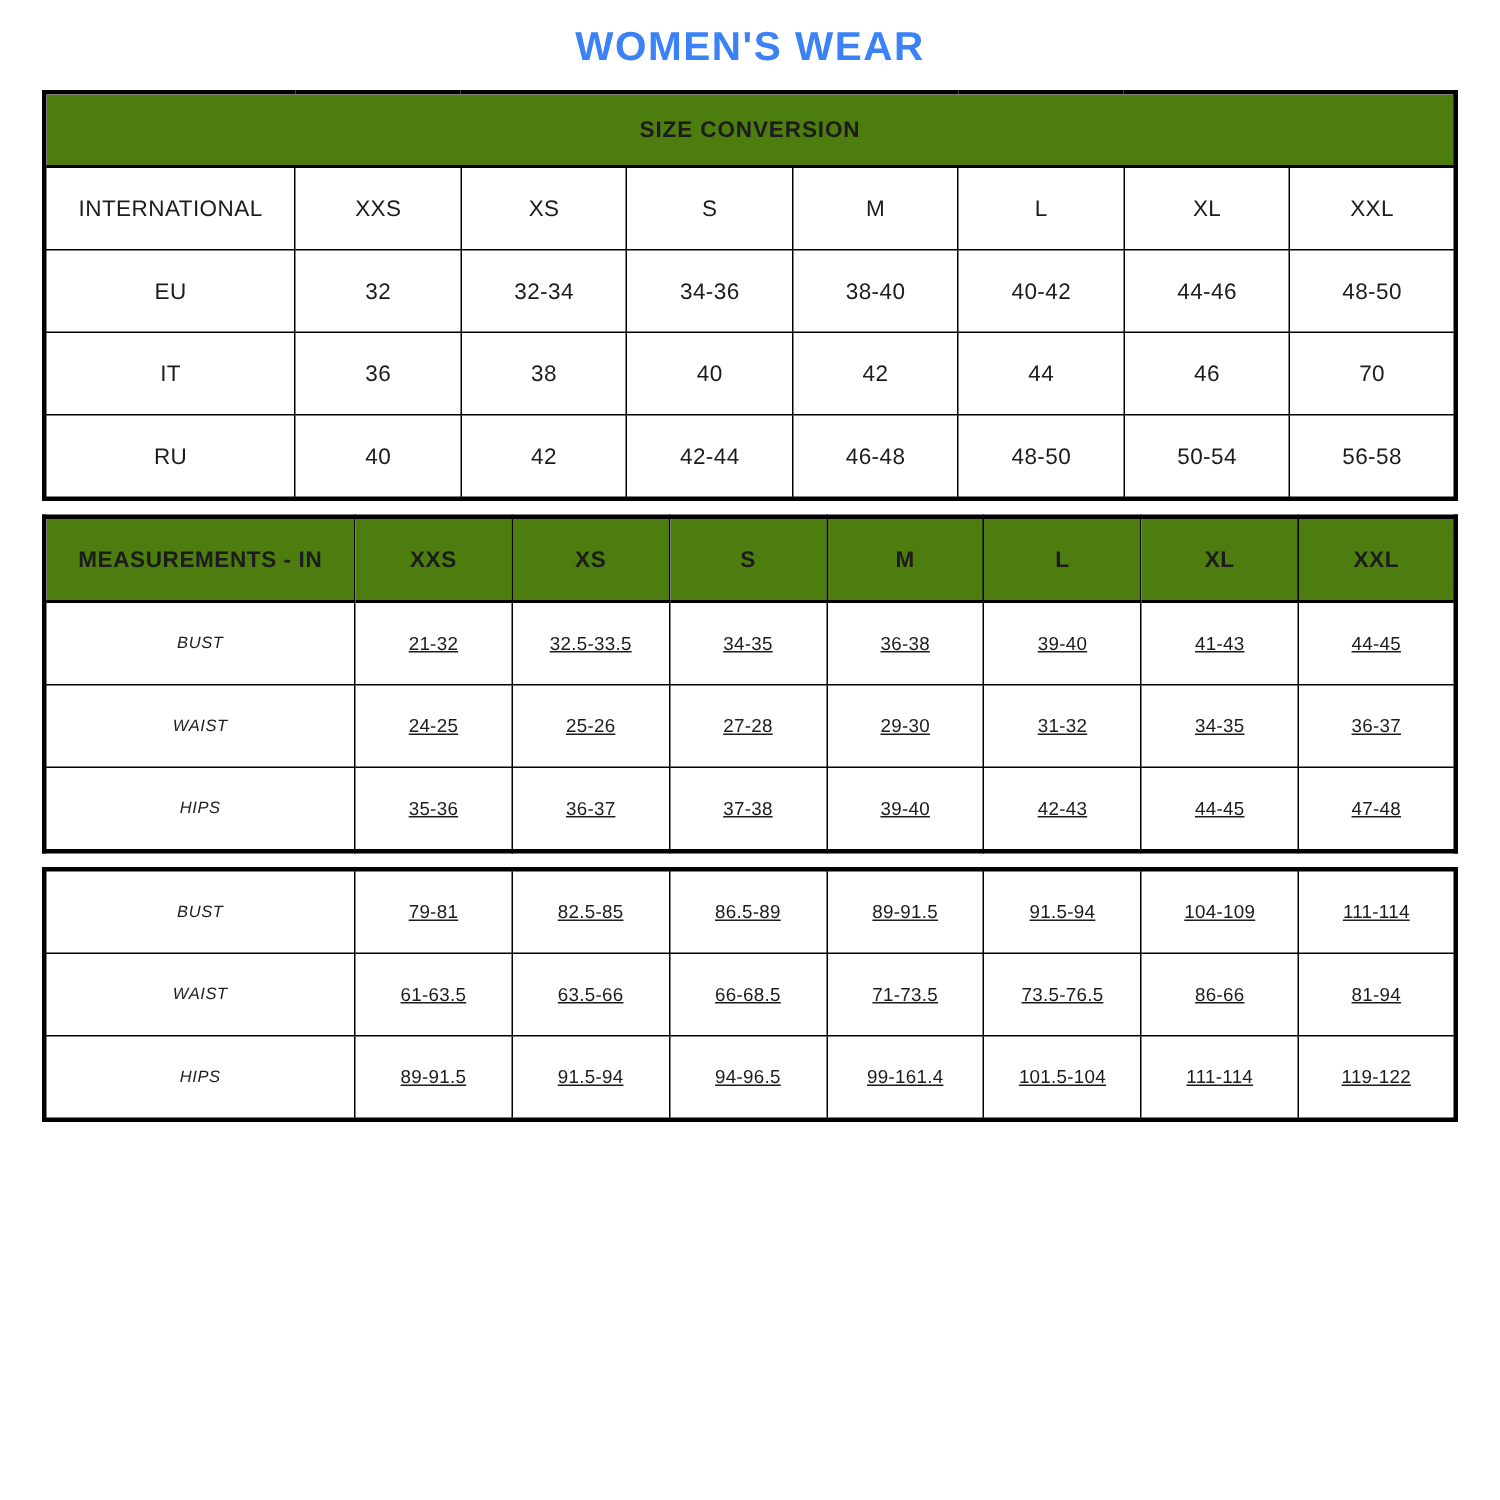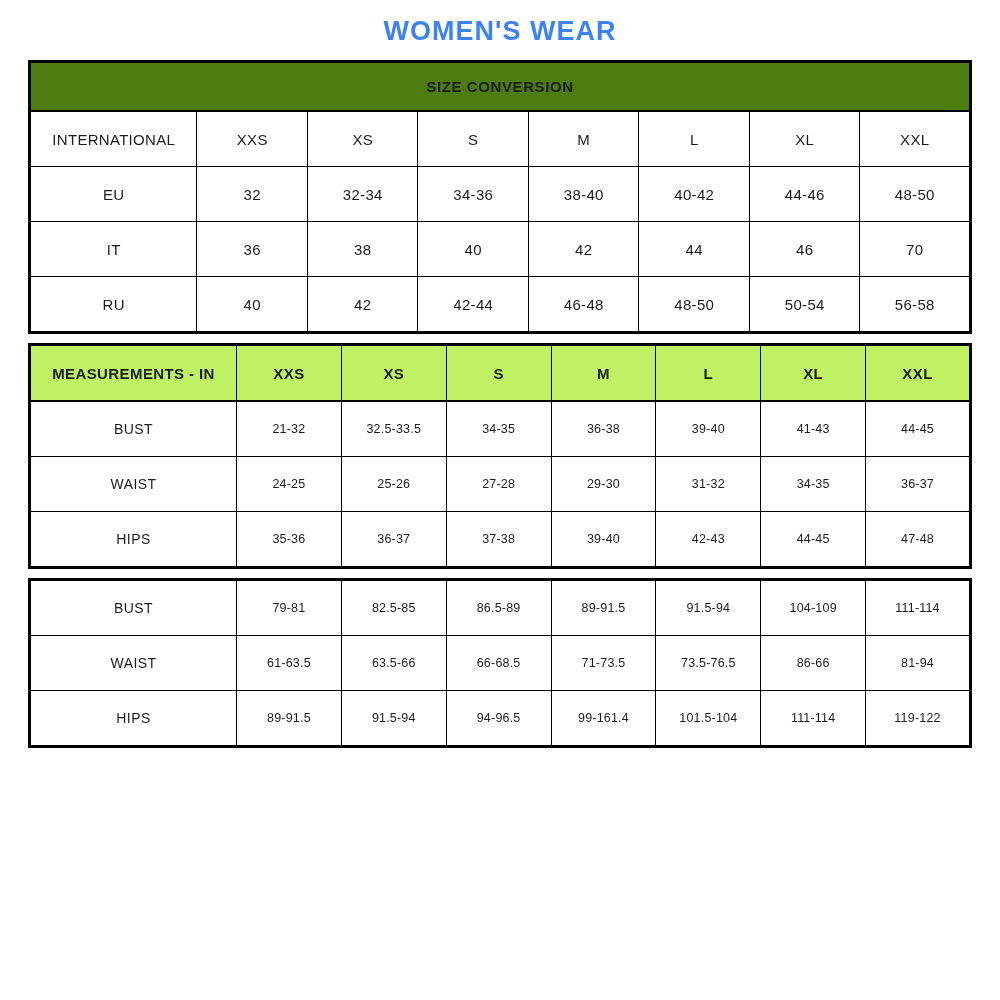--- a/index.html
+++ b/index.html
@@ -24,25 +24,25 @@
   .t1 td{height:54px;font-size:15px;font-weight:500;letter-spacing:.3px;}
   .t1 .band td{
     height:47px;background:#4d7c0f;font-weight:700;font-size:15px;
     letter-spacing:.6px;border-bottom:2.5px solid #000;
   }
   .t1 .head td{font-weight:500;}
   
   .t2 .c-label{width:22%;}
   .t2 td{height:54px;}
   .t2 .head td{
-    background:#bef264;font-weight:700;font-size:15px;letter-spacing:.4px;
+    background:#4d7c0f;font-weight:700;font-size:15px;letter-spacing:.4px;
     border-bottom:2.5px solid #000;
   }
-  .t2 .rowlabel{font-size:14px;font-weight:500;letter-spacing:.4px;}
-  .t2 .val{font-size:12.5px;font-weight:500;letter-spacing:.2px;}
+  .t2 .rowlabel{font-size:11px;font-weight:500;letter-spacing:.4px;font-style:italic;}
+  .t2 .val{font-size:12.5px;font-weight:500;letter-spacing:.2px;text-decoration:underline;}
 </style>
 </head>
 <body>
 
 <div class="page">
 
   <div class="page-title">WOMEN'S WEAR</div>
 
   <table class="tbl t1">
     <colgroup>

